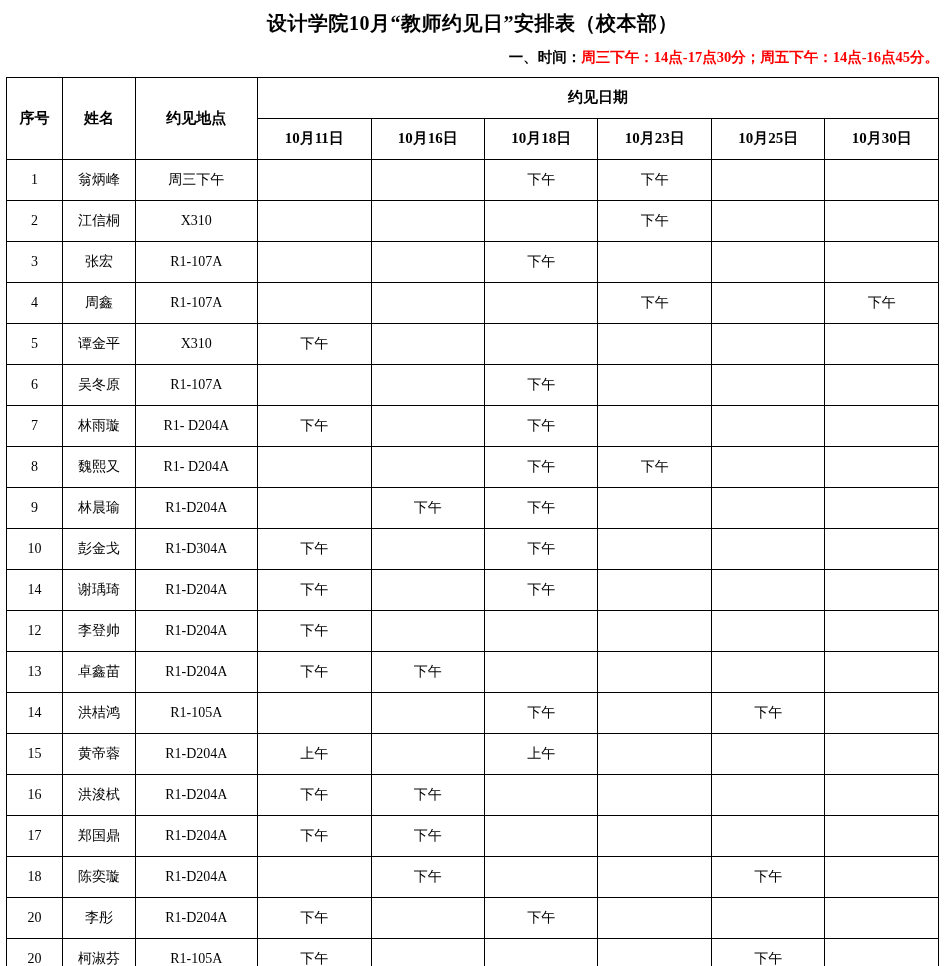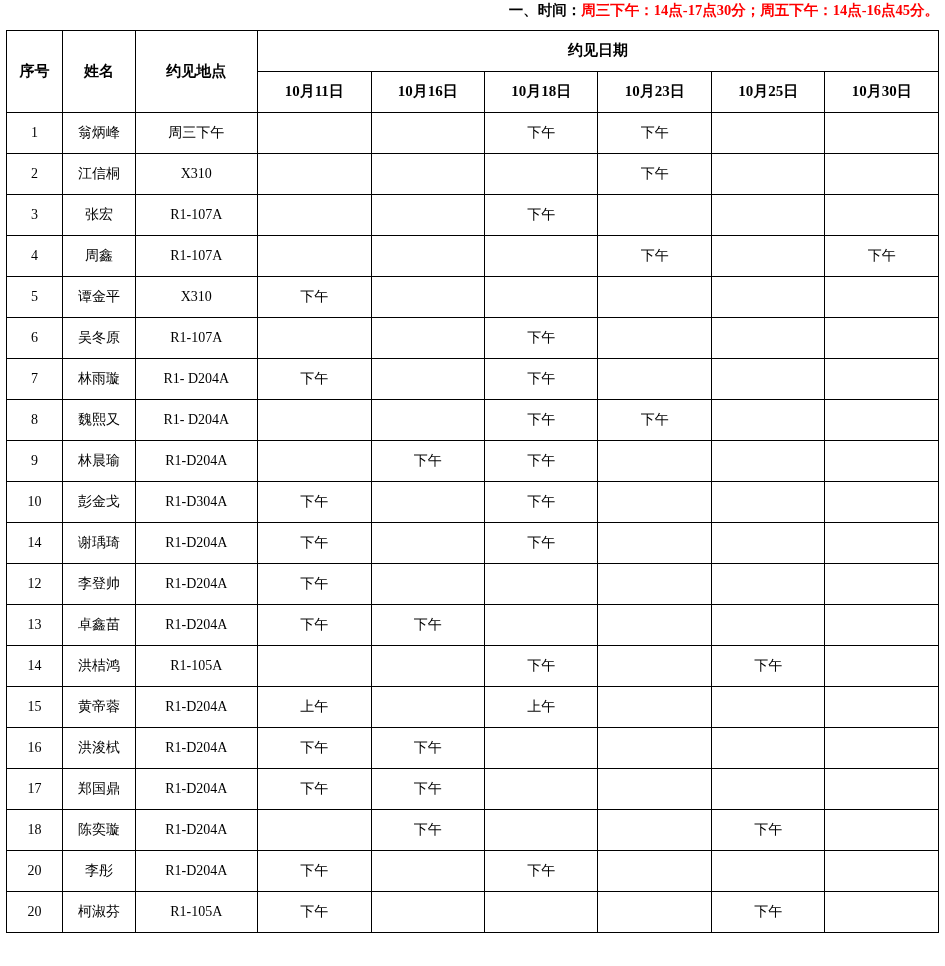--- a/index.html
+++ b/index.html
@@ -85,20 +85,21 @@
     font-size: 14px;
     font-weight: bold;
     margin-top: 8px;
   }
 </style>
 </head>
 <body>
 
 <div class="page">
 
+  <div class="doc-title">设计学院10月“教师约见日”安排表（校本部）</div>
 
   <div class="notes">
     <div class="note-line">
       <span>一、时间：</span><span class="red">周三下午：14点-17点30分；周五下午：14点-16点45分。</span>
     </div>
   </div>
 
   <table class="sched">
     <colgroup>
       <col class="col-idx">

